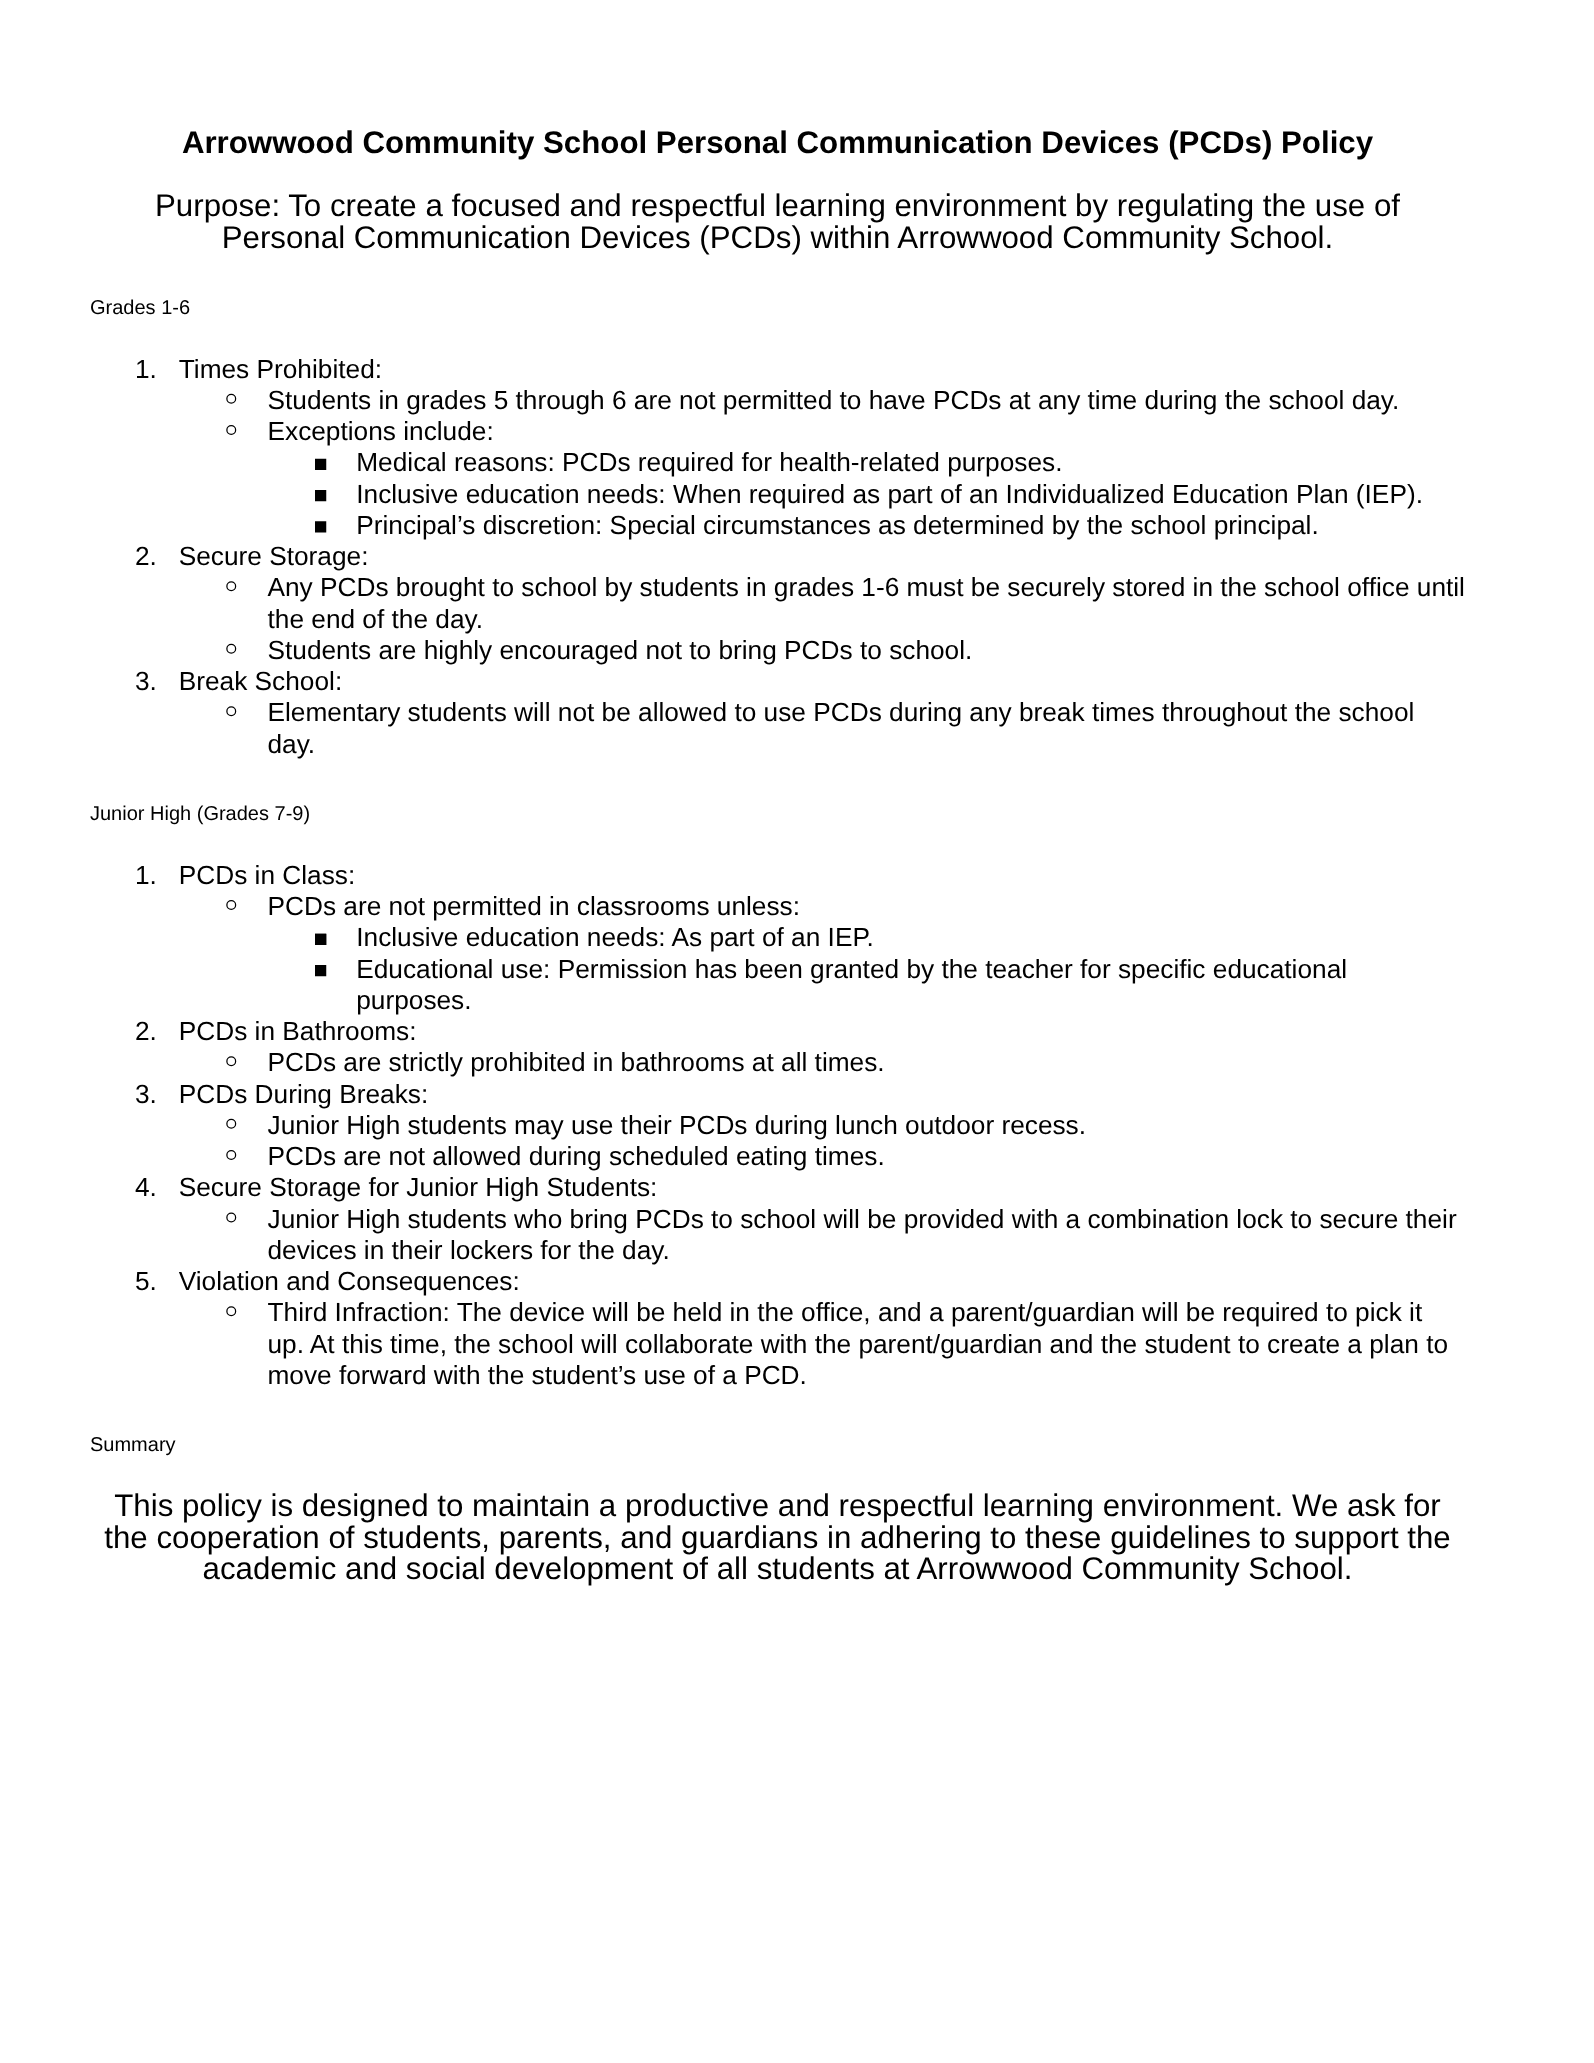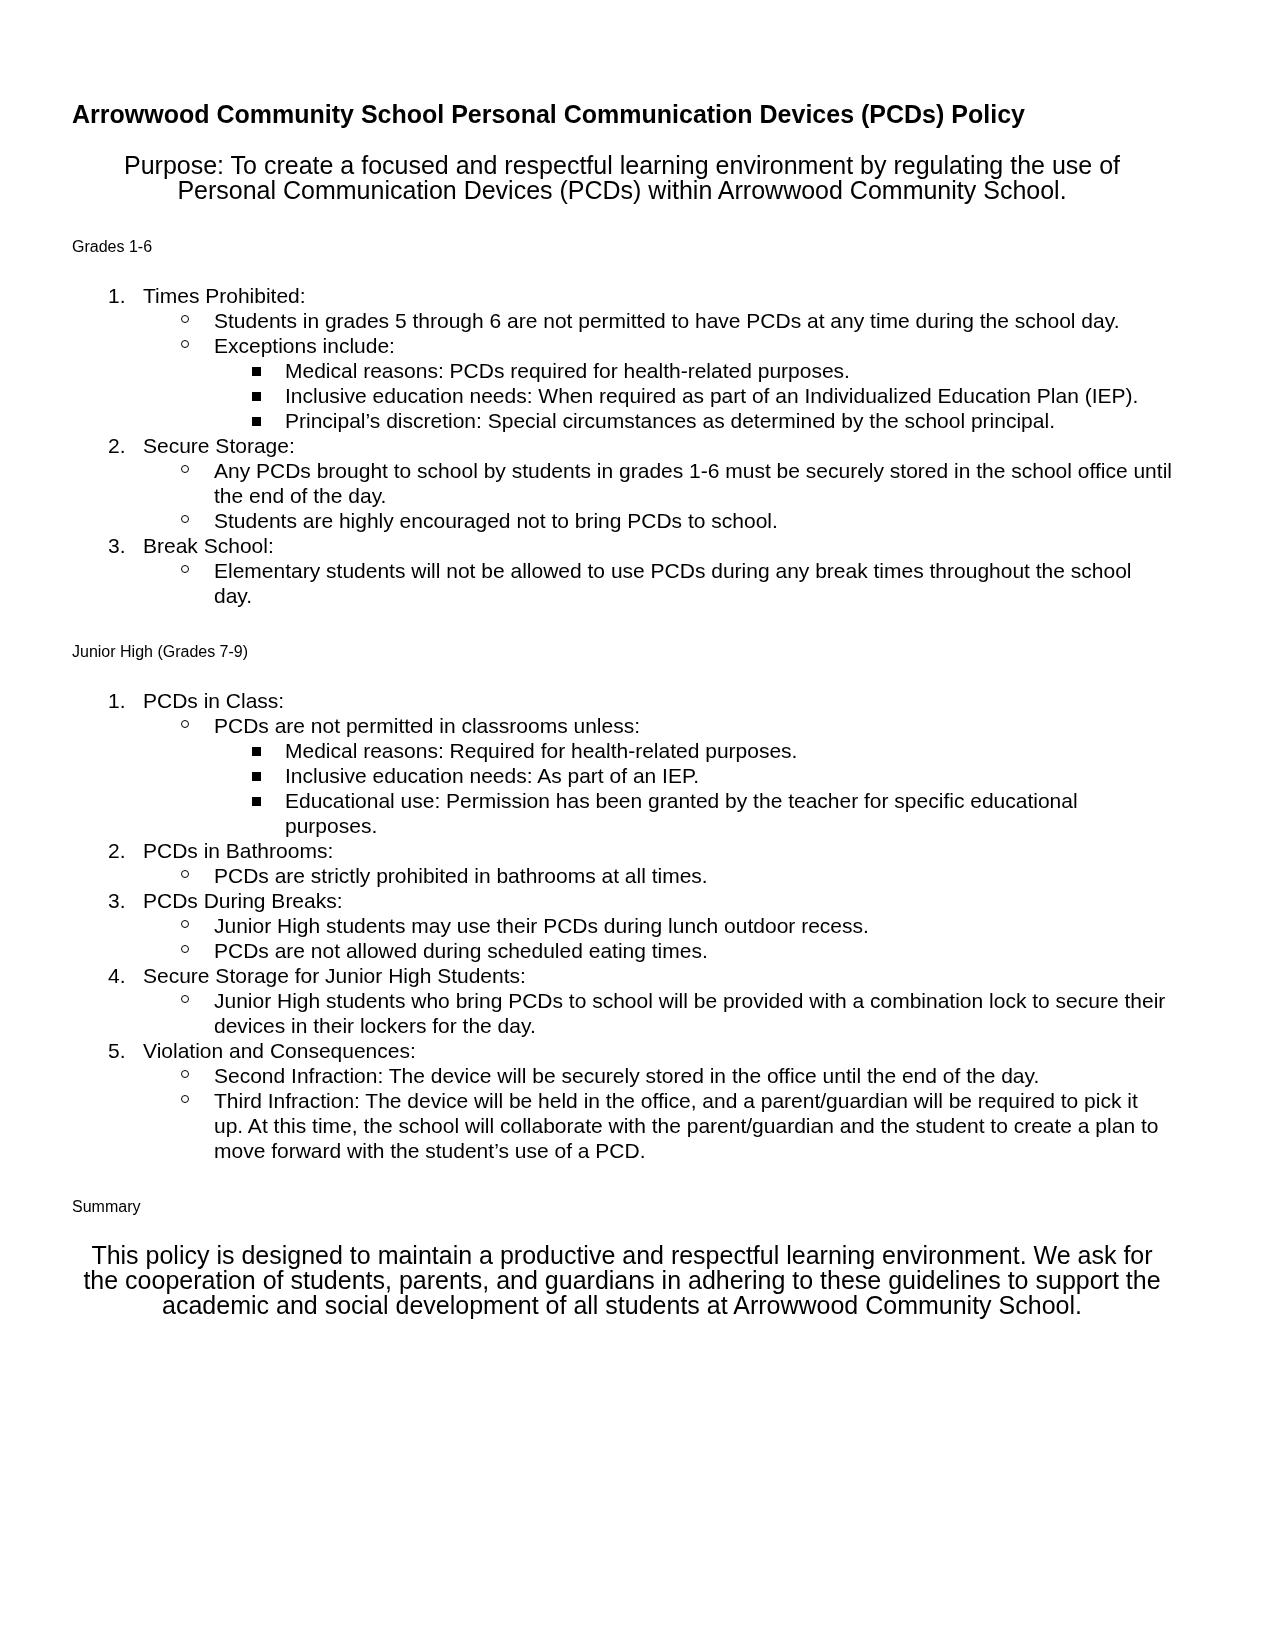--- a/index.html
+++ b/index.html
@@ -1,19 +1,19 @@
 <!DOCTYPE html>
 <html><head>
 <meta charset="utf-8">
 <style>
   html, body { margin: 0; padding: 0; background: #ffffff; }
   body { width: 1275px; height: 1650px; position: relative; overflow: hidden;
          font-family: "Liberation Sans", sans-serif; color: #000; }
   .page { position: absolute; left: 72px; top: 97px; width: 1100px; }
-  .title { font-size: 25px; font-weight: bold; margin: 0 0 22px 0; line-height: 34px; }
+  .title { font-size: 25px; font-weight: bold; margin: 0 0 22px 0; line-height: 34px; text-align: center; }
   .para { font-size: 25px; line-height: 25px; margin: 0; text-align: center; }
   .h2 { font-size: 16px; line-height: 32px; margin: 28px 0 20px 0; font-weight: normal; }
   ol.l1 { list-style: none; margin: 0; padding: 0; }
   .l1 > li { position: relative; padding-left: 71px; font-size: 21px; line-height: 25px; }
   .num { position: absolute; left: 36px; top: 0; }
   ul.l2, ul.l3 { list-style: none; margin: 0; padding: 0; }
   .l2 > li { position: relative; padding-left: 71px; }
   .circ { position: absolute; left: 38px; top: 7px; width: 8px; height: 8px; border: 1.3px solid #000; border-radius: 50%; box-sizing: border-box; }
   .l3 > li { position: relative; padding-left: 71px; }
   .sq { position: absolute; left: 38px; top: 9px; width: 9px; height: 9px; background: #000; }
@@ -41,36 +41,35 @@
             <li><span class="circ"></span><span>Students are highly encouraged not to bring PCDs to school.</span></li>
           </ul></li>
         <li><span class="num">3.</span><span>Break School:</span><ul class="l2">
             <li><span class="circ"></span><span>Elementary students will not be allowed to use PCDs during any break times throughout the school day.</span></li>
           </ul></li>
       </ol>
       <h2 class="h2">Junior High (Grades 7-9)</h2>
       <ol class="l1">
         <li><span class="num">1.</span><span>PCDs in Class:</span><ul class="l2">
             <li><span class="circ"></span><span>PCDs are not permitted in classrooms unless:</span><ul class="l3">
-                <li><span class="sq"></span><span>Medical reasons: Required for health-related purposes.</span></li>
+                <li><span class="sq"></span></li>
                 <li><span class="sq"></span><span>Inclusive education needs: As part of an IEP.</span></li>
                 <li><span class="sq"></span><span>Educational use: Permission has been granted by the teacher for specific educational purposes.</span></li>
               </ul></li>
           </ul></li>
         <li><span class="num">2.</span><span>PCDs in Bathrooms:</span><ul class="l2">
             <li><span class="circ"></span><span>PCDs are strictly prohibited in bathrooms at all times.</span></li>
           </ul></li>
         <li><span class="num">3.</span><span>PCDs During Breaks:</span><ul class="l2">
             <li><span class="circ"></span><span>Junior High students may use their PCDs during lunch outdoor recess.</span></li>
             <li><span class="circ"></span><span>PCDs are not allowed during scheduled eating times.</span></li>
           </ul></li>
         <li><span class="num">4.</span><span>Secure Storage for Junior High Students:</span><ul class="l2">
             <li><span class="circ"></span><span>Junior High students who bring PCDs to school will be provided with a combination lock to secure their devices in their lockers for the day.</span></li>
           </ul></li>
         <li><span class="num">5.</span><span>Violation and Consequences:</span><ul class="l2">
-            <li><span class="circ"></span><span>Second Infraction: The device will be securely stored in the office until the end of the day.</span></li>
             <li><span class="circ"></span><span>Third Infraction: The device will be held in the office, and a parent/guardian will be required to pick it up. At this time, the school will collaborate with the parent/guardian and the student to create a plan to move forward with the student’s use of a PCD.</span></li>
           </ul></li>
       </ol>
     </div>
   <h2 class="h2">Summary</h2>
   <p class="para summary">This policy is designed to maintain a productive and respectful learning environment. We ask for the cooperation of students, parents, and guardians in adhering to these guidelines to support the academic and social development of all students at Arrowwood Community School.</p>
 </div>
 
 </body></html>

